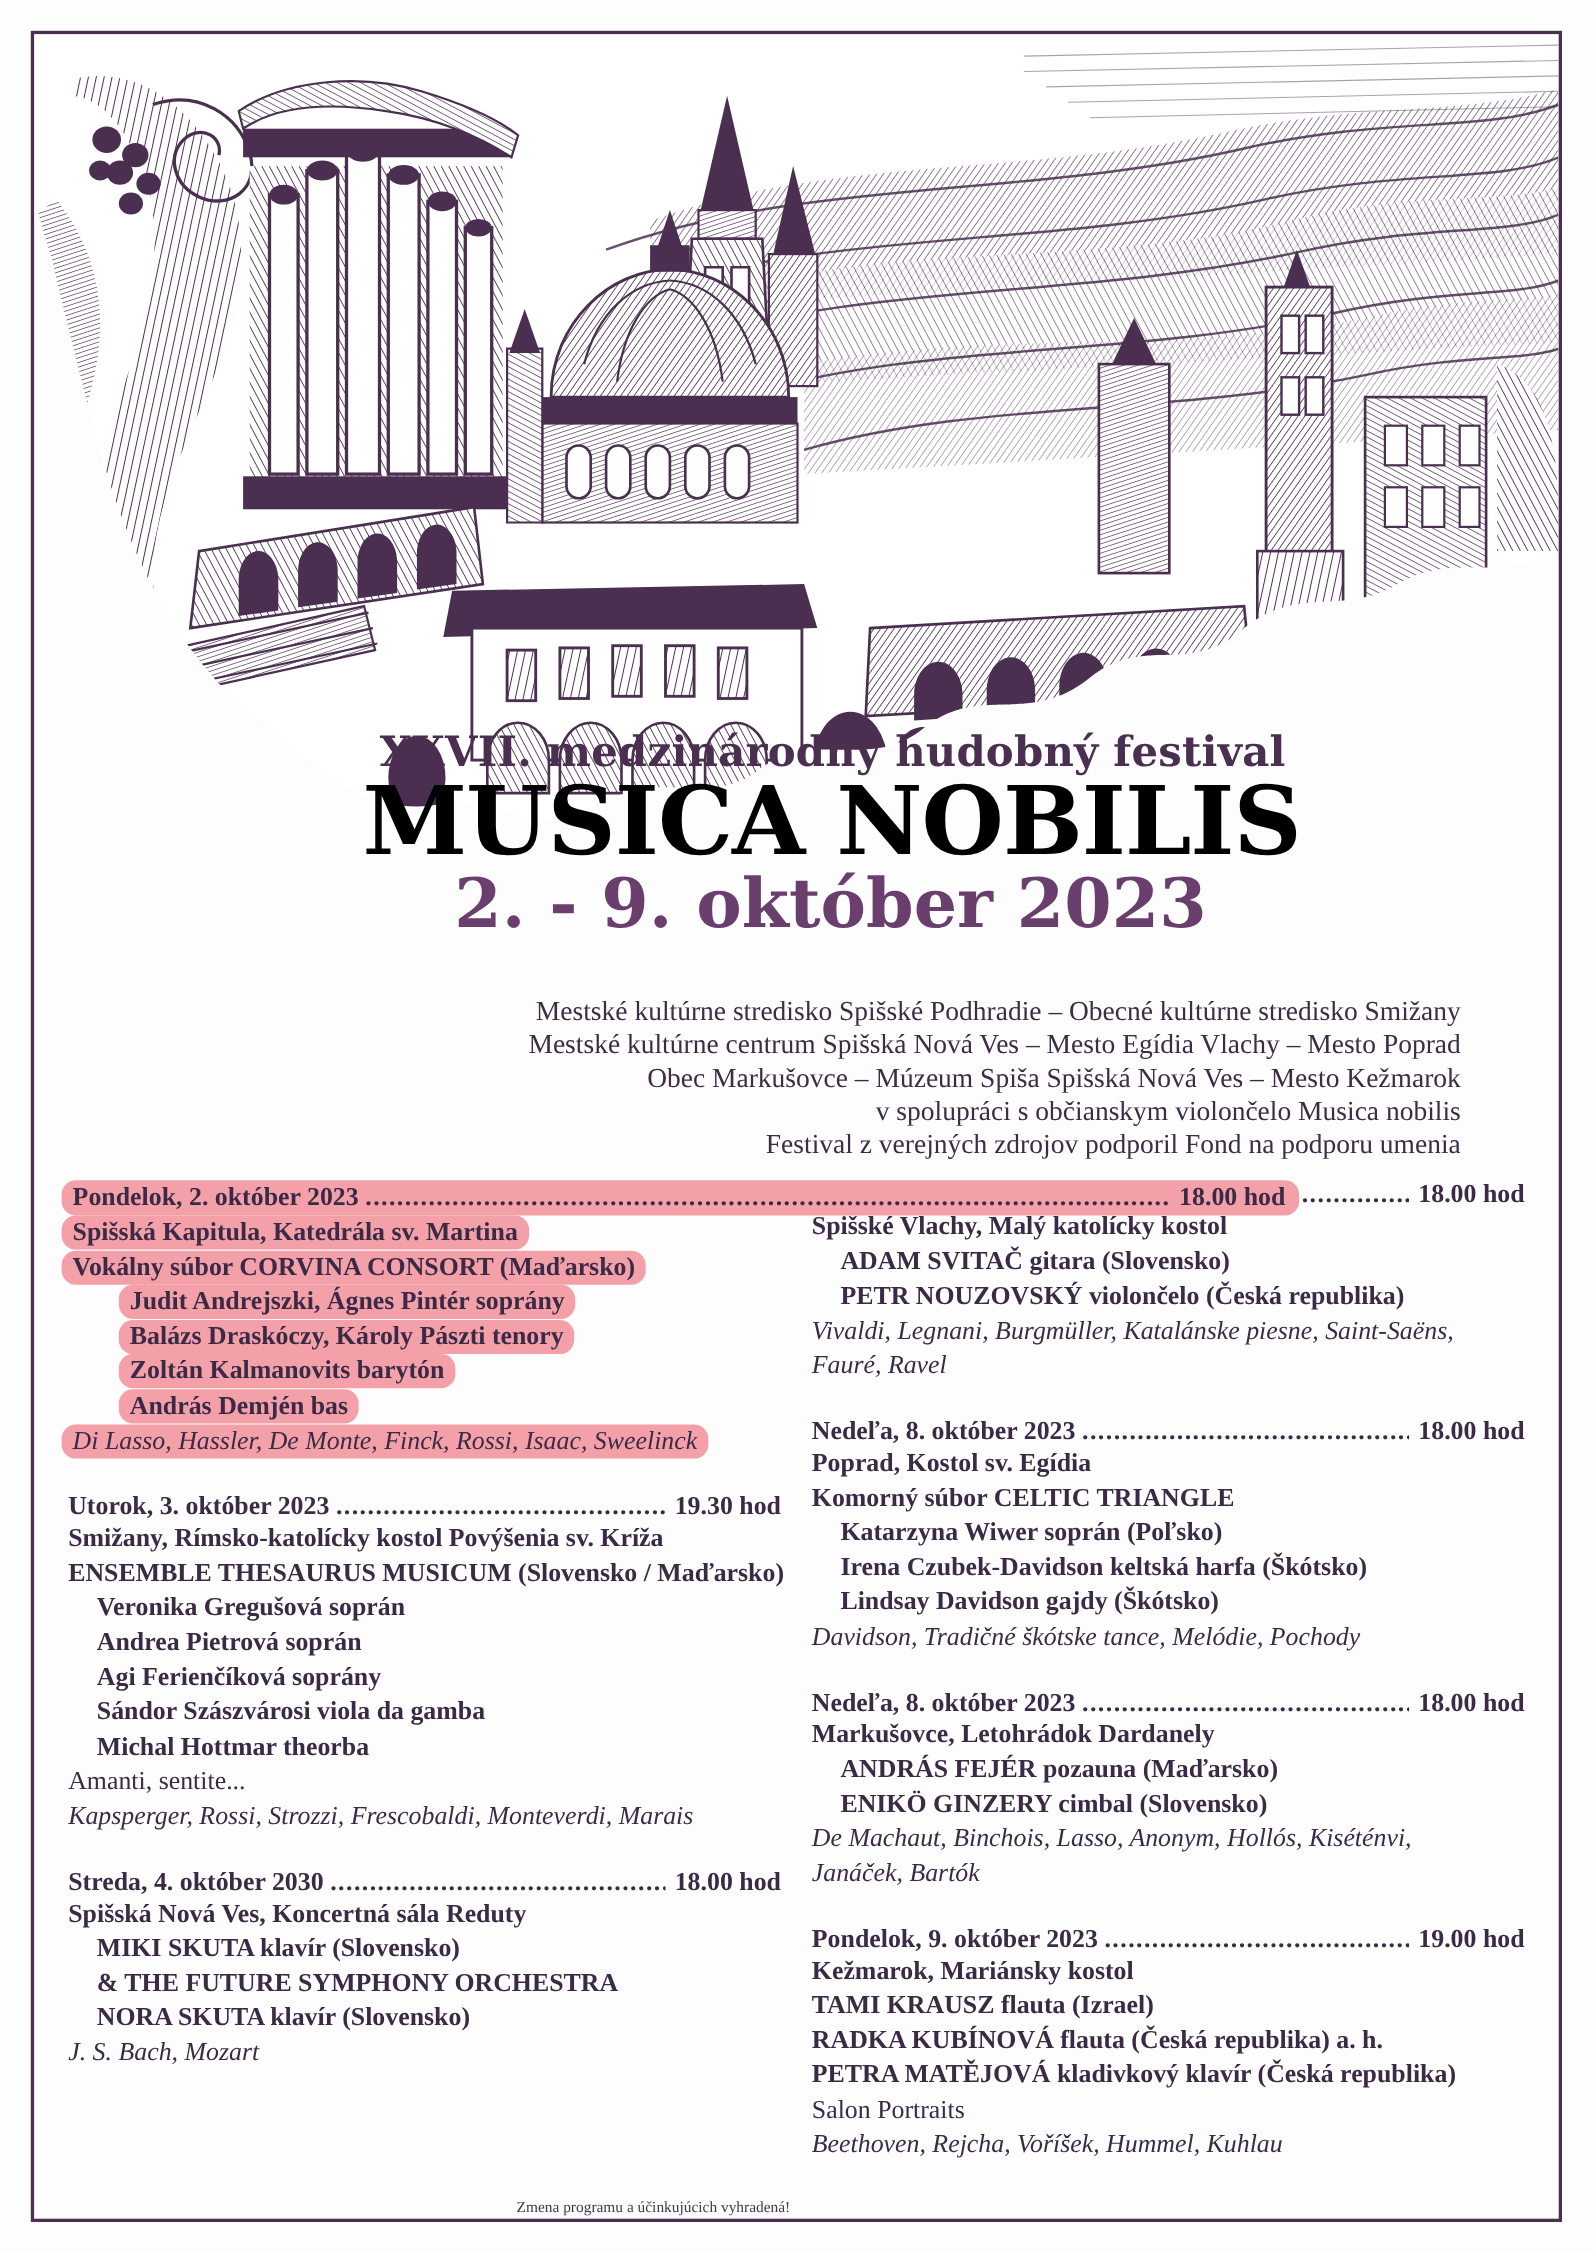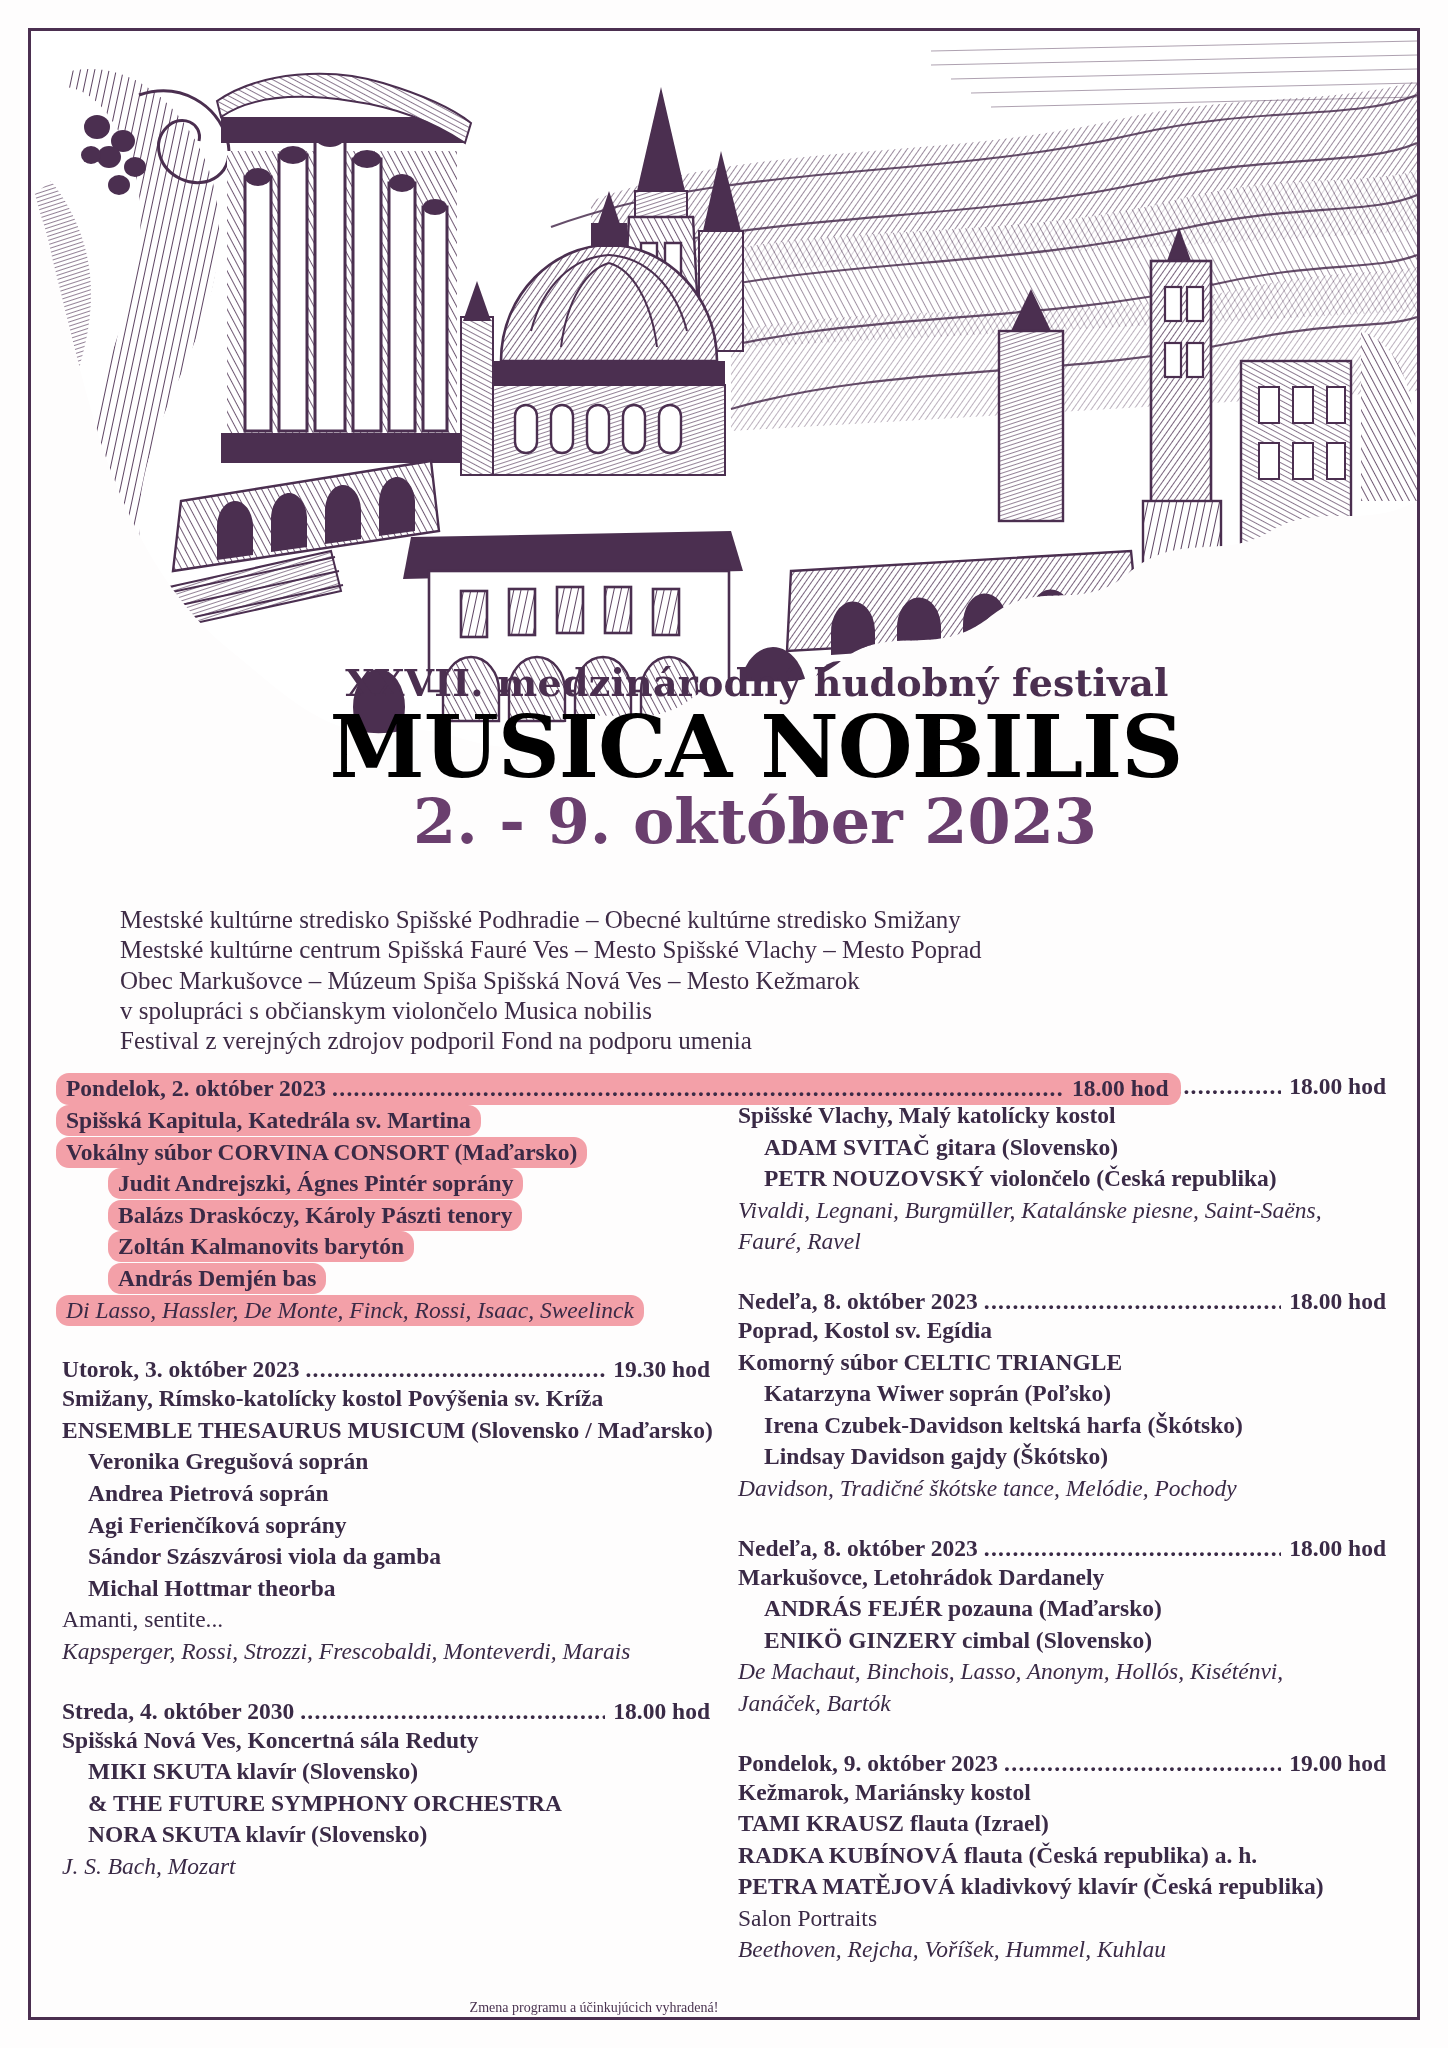--- a/index.html
+++ b/index.html
@@ -68,21 +68,21 @@
     line-height:1.04;
     color:#6a3f6e;
     margin:2px 0 0 0;
     padding-left:16px;
   }
 
   
   .orgs{
     position:absolute;
     left:120px;top:905px;width:1208px;
-    text-align:left;
+    text-align:right;
     font-family:"Liberation Serif",serif;
     font-size:25px;
     line-height:1.21;
     color:#3e2b46;
   }
   .orgs div{white-space:nowrap;}
 
   
   .cols{
     position:absolute;
@@ -381,21 +381,21 @@
   </div>
 
   <div class="titleblock">
     <p class="kicker">XXVII. medzinárodný hudobný festival</p>
     <h1 class="bigtitle">MUSICA NOBILIS</h1>
     <p class="dates">2. - 9. október 2023</p>
   </div>
 
   <div class="orgs">
     <div>Mestské kultúrne stredisko Spišské Podhradie – Obecné kultúrne stredisko Smižany</div>
-    <div>Mestské kultúrne centrum Spišská Fauré Ves – Mesto Spišské Vlachy – Mesto Poprad</div>
+    <div>Mestské kultúrne centrum Spišská Nová Ves – Mesto Egídia Vlachy – Mesto Poprad</div>
     <div>Obec Markušovce – Múzeum Spiša Spišská Nová Ves – Mesto Kežmarok</div>
     <div>v spolupráci s občianskym violončelo Musica nobilis</div>
     <div>Festival z verejných zdrojov podporil Fond na podporu umenia</div>
   </div>
 
   <div class="cols">
     <div class="col" id="col-left">
         <div class="event hl">
           <div class="daterow">
             <span class="dt">Pondelok, 2. október 2023</span>

